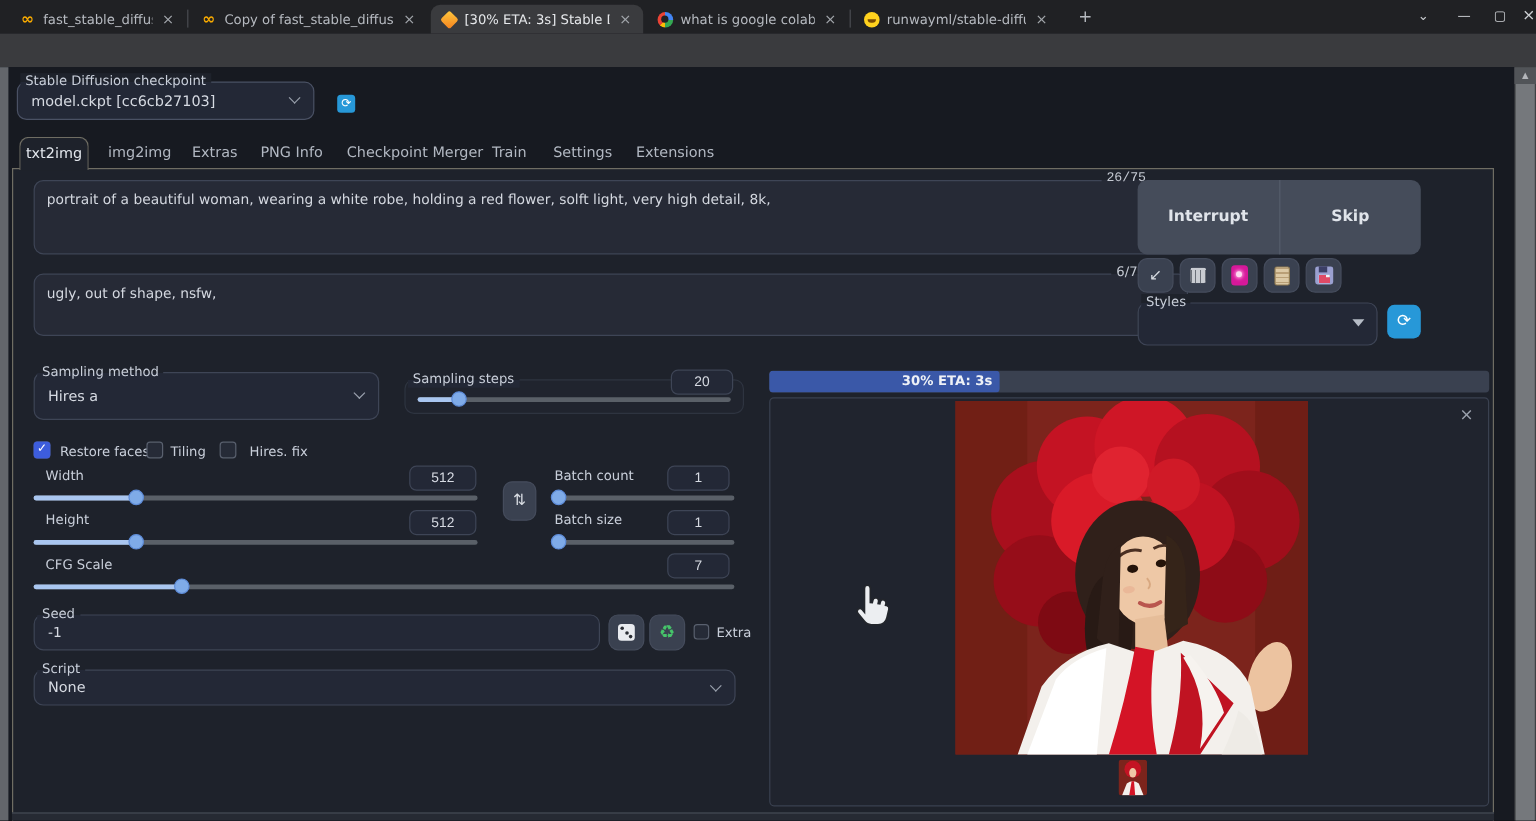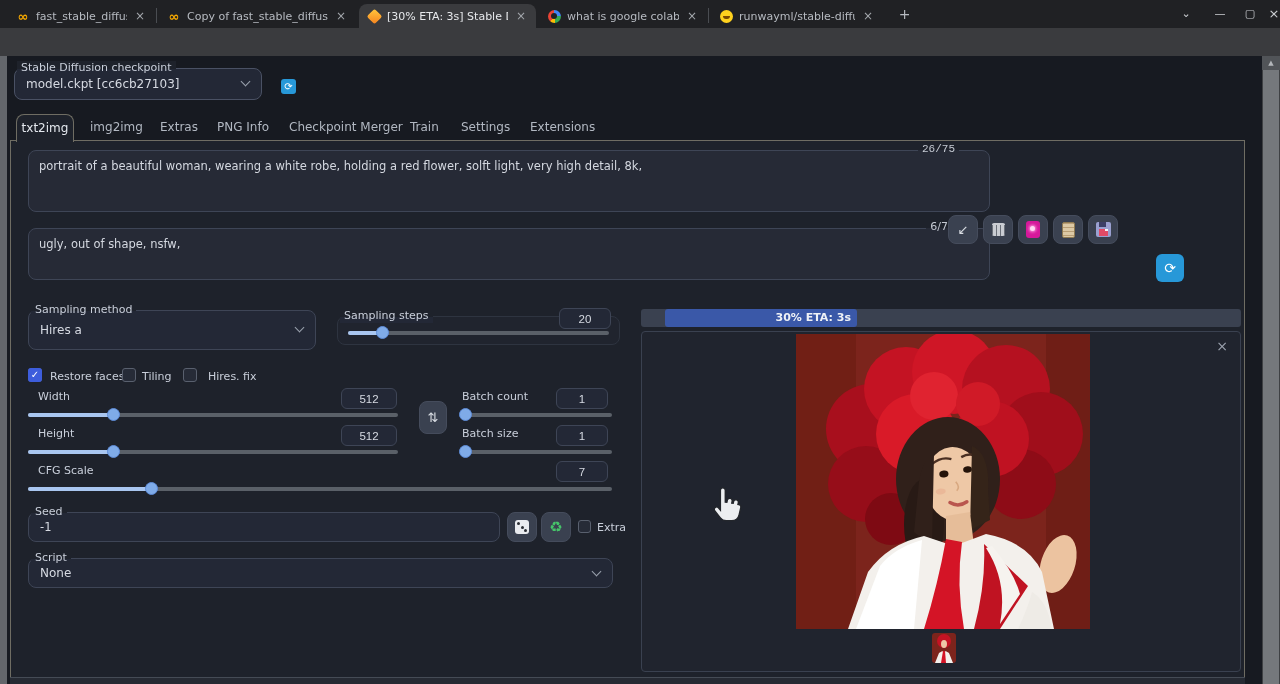--- a/index.html
+++ b/index.html
@@ -74,21 +74,21 @@
                    text-align:center; line-height:27px; font-size:12px; color:#e4e8ee; }
   .ta { position:absolute; border:1px solid #3e4556; border-radius:8px; background:#262a36;
         font-size:11.5px; color:#d4d8e0; padding:8px 10px; line-height:1.35; }
   .counter { position:absolute; top:-9px; font-size:11px; color:#c4c9d2; padding:0 4px;
              background:linear-gradient(#1e222b 55%, #262a36 45%); }
   #interrupt-panel { position:absolute; left:948px; top:94px; width:236px; height:62px; border-radius:8px; background:#454c5a; display:flex; }
   #interrupt-panel .half { width:118px; text-align:center; line-height:62px; font-size:13px; font-weight:600; color:#e0e4ea; }
   #interrupt-panel .div { width:1px; height:62px; background:#555d6c; }
   #progressbar { position:absolute; left:641px; top:253px; width:600px; height:18px; background:#3a4150; border-radius:3px; overflow:hidden; }
   #progress-fill { height:18px; background:#3a58a8; border-radius:3px; color:#eef1f6; font-size:11px; font-weight:bold;
-                   text-align:right; line-height:18px; padding-right:6px;margin-left:24px; }
+                   text-align:right; line-height:18px; padding-right:6px; }
   #result-panel { position:absolute; left:641px; top:275px; width:600px; height:341px; border:1px solid #3a4150; border-radius:4px; background:#20242e; }
   #result-close { position:absolute; right:12px; top:6px; color:#9aa1ad; font-size:14px; }
   #preview-img { position:absolute; left:154px; top:2px; width:294px; height:295px; overflow:hidden; }
   #thumb { position:absolute; left:290px; top:301px; width:24px; height:30px; border-radius:3px; overflow:hidden; }
   #bottom-band { position:absolute; left:10px; top:621px; width:1235px; height:7px; background:#262a33; border-top:1px solid #454b55; }
   #cursor { position:absolute; left:706px; top:426px; z-index:9; }
   
   .dice { width:14px; height:14px; background:#e9ebef; border-radius:3px; position:relative; }
   .dice i { position:absolute; width:3px; height:3px; border-radius:50%; background:#2a2d33; }
   .trash-ico { width:13px; height:13px; background:#c9ccd2; border-radius:2px; position:relative;
@@ -212,37 +212,46 @@
 
     <div class="ta" style="left:28px;top:94px;width:962px;height:62px;">
       <span>portrait of a beautiful woman, wearing a white robe, holding a red flower, solft light, very high detail, 8k,</span>
       <span class="counter" style="right:30px;font-family:Liberation Mono, monospace;">26/75</span>
     </div>
     <div class="ta" style="left:28px;top:172px;width:962px;height:52px;">
       <span>ugly, out of shape, nsfw,</span>
       <span class="counter" style="right:30px;">6/75</span>
     </div>
 
+    <div id="interrupt-panel">
+      <div class="half">Interrupt</div>
+      <div class="div"></div>
+      <div class="half">Skip</div>
+    </div>
 
     <div class="toolbtn" style="left:948px;top:159px;">
       <span>↙</span>
     </div>
     <div class="toolbtn" style="left:983px;top:159px;">
       <span class="trash-ico"></span>
     </div>
     <div class="toolbtn" style="left:1018px;top:159px;">
       <span class="pink-ico"></span>
     </div>
     <div class="toolbtn" style="left:1053px;top:159px;">
       <span class="clip-ico"></span>
     </div>
     <div class="toolbtn" style="left:1088px;top:159px;">
       <span class="floppy-ico"></span>
     </div>
 
+    <div class="fgroup" style="left:948px;top:196px;width:200px;height:36px;">
+      <span class="legend">Styles</span>
+      <span style="position:absolute;right:10px;top:13px;width:0;height:0;border-left:5px solid transparent;border-right:5px solid transparent;border-top:6px solid #b6bcc6;"></span>
+    </div>
     <div class="bluebtn" style="left:1156px;top:198px;width:28px;height:28px;font-size:14px;">
       <span>⟳</span>
     </div>
 
     <div class="fgroup" style="left:28px;top:254px;width:288px;height:40px;">
       <span class="legend">Sampling method</span>
       <div class="val" style="line-height:38px;">Hires a</div>
       <span class="chev"></span>
     </div>
 

